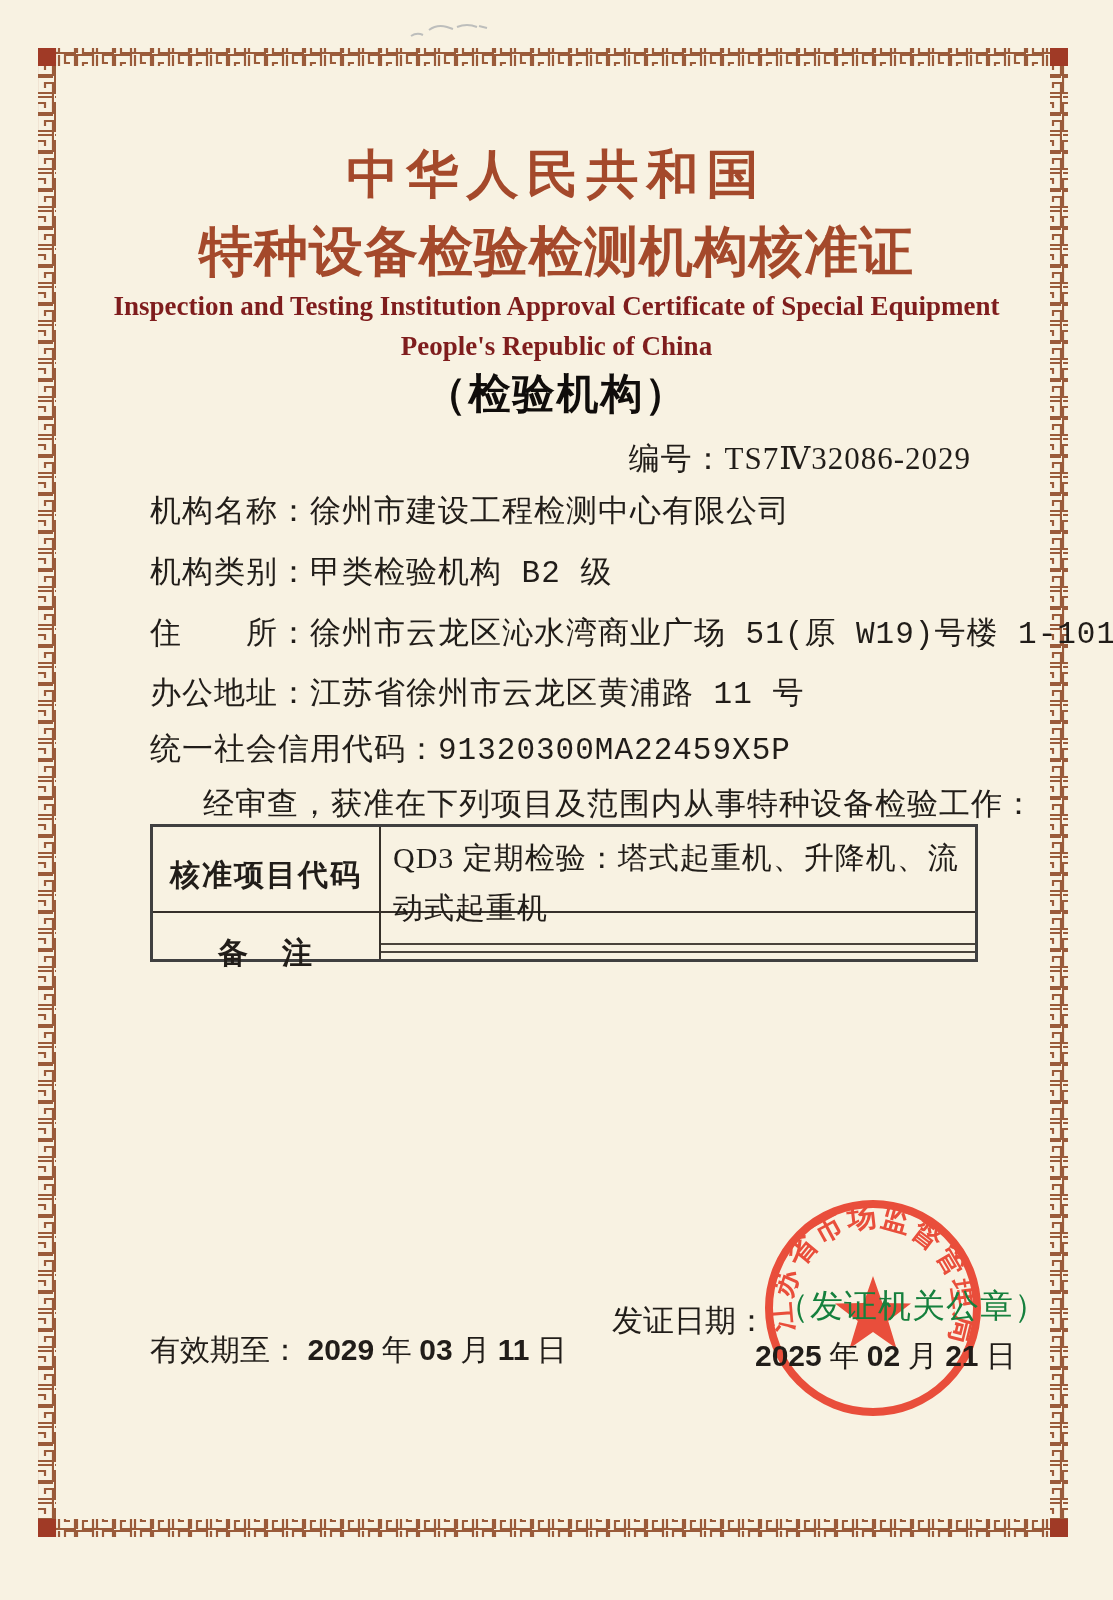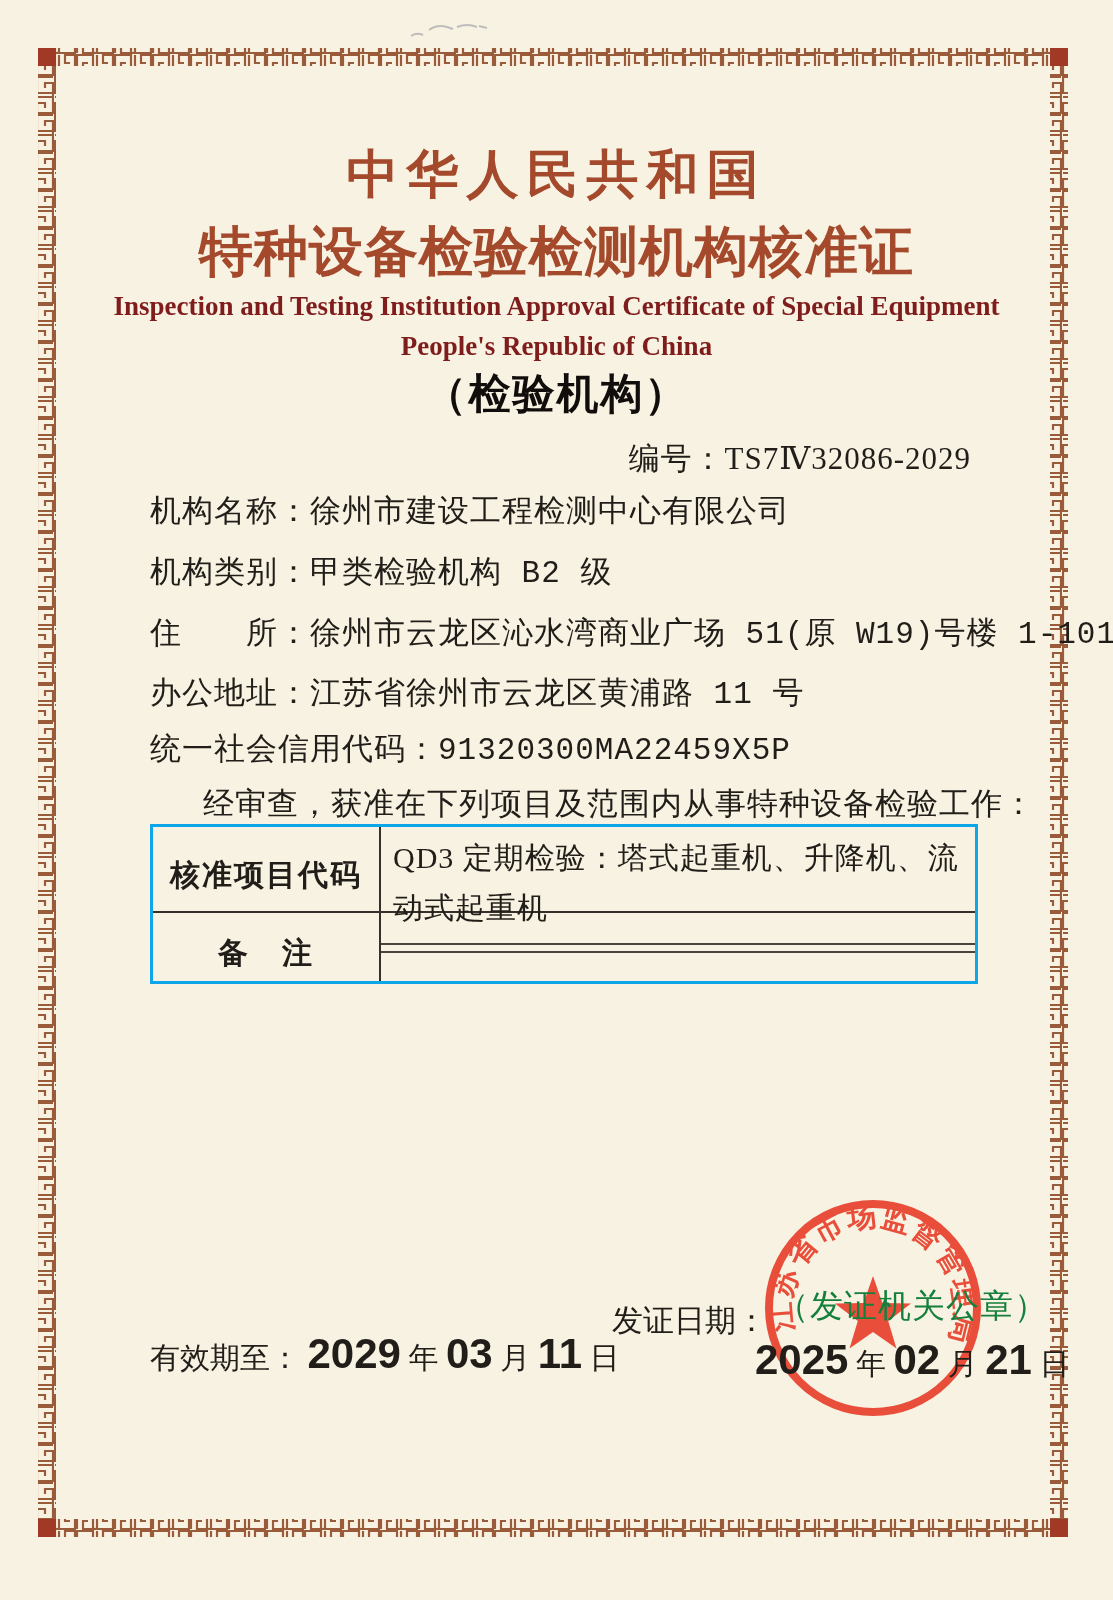--- a/index.html
+++ b/index.html
@@ -10,30 +10,30 @@
   }
   .abs{position:absolute;}
   .center{left:0;width:100%;text-align:center;}
   .title-cn{font-weight:bold;color:#a4492b;}
   .title-en{font-weight:bold;color:#7f1d1d;font-family:"Liberation Serif","DejaVu Serif",serif;}
   .subtitle{font-weight:bold;color:#100d0b;}
   .field-line{left:150px;font-size:31px;letter-spacing:1px;white-space:nowrap;font-family:Liberation Mono, monospace;}
   .certno{font-size:31px;letter-spacing:1px;}
   .note-line{font-size:31px;letter-spacing:1px;}
   .cert-table{
-    left:150px;top:824px;width:828px;height:160px;
-    border:3px solid #0ea5e9;box-sizing:border-box;background:transparent;
+    left:150px;top:824px;width:828px;height:138px;
+    border:3px solid #404040;box-sizing:border-box;background:transparent;
   }
   .col-divider{position:absolute;left:226px;top:0;bottom:0;width:2px;background:#36302a;}
   .row-divider{position:absolute;left:0;right:0;top:84px;height:2px;background:#36302a;}
   .cell-h{position:absolute;left:0;width:226px;text-align:center;font-weight:bold;font-size:30px;letter-spacing:2px;}
   .cell-c{position:absolute;left:240px;right:8px;font-size:30px;line-height:50px;letter-spacing:1px;}
   .rule{position:absolute;left:228px;right:0;height:2px;background:#4a443c;}
   .num{font-family:"Liberation Sans","DejaVu Sans",sans-serif;font-weight:bold;}
-  .v-num{font-size:42px;}
+  .v-num{font-size:30px;}
   .u-char{font-size:30px;}
   .issuer-val{font-weight:bold;font-size:31px;letter-spacing:2px;}
   .footer-print{font-size:27px;letter-spacing:11px;color:#33302c;}
   .overlay-seal-text{font-size:33px;color:#15803d;letter-spacing:1px;white-space:nowrap;}
   .stamp-svg{opacity:0.92;}
 </style>
 </head>
 <body>
 
 <div class="sheet">

